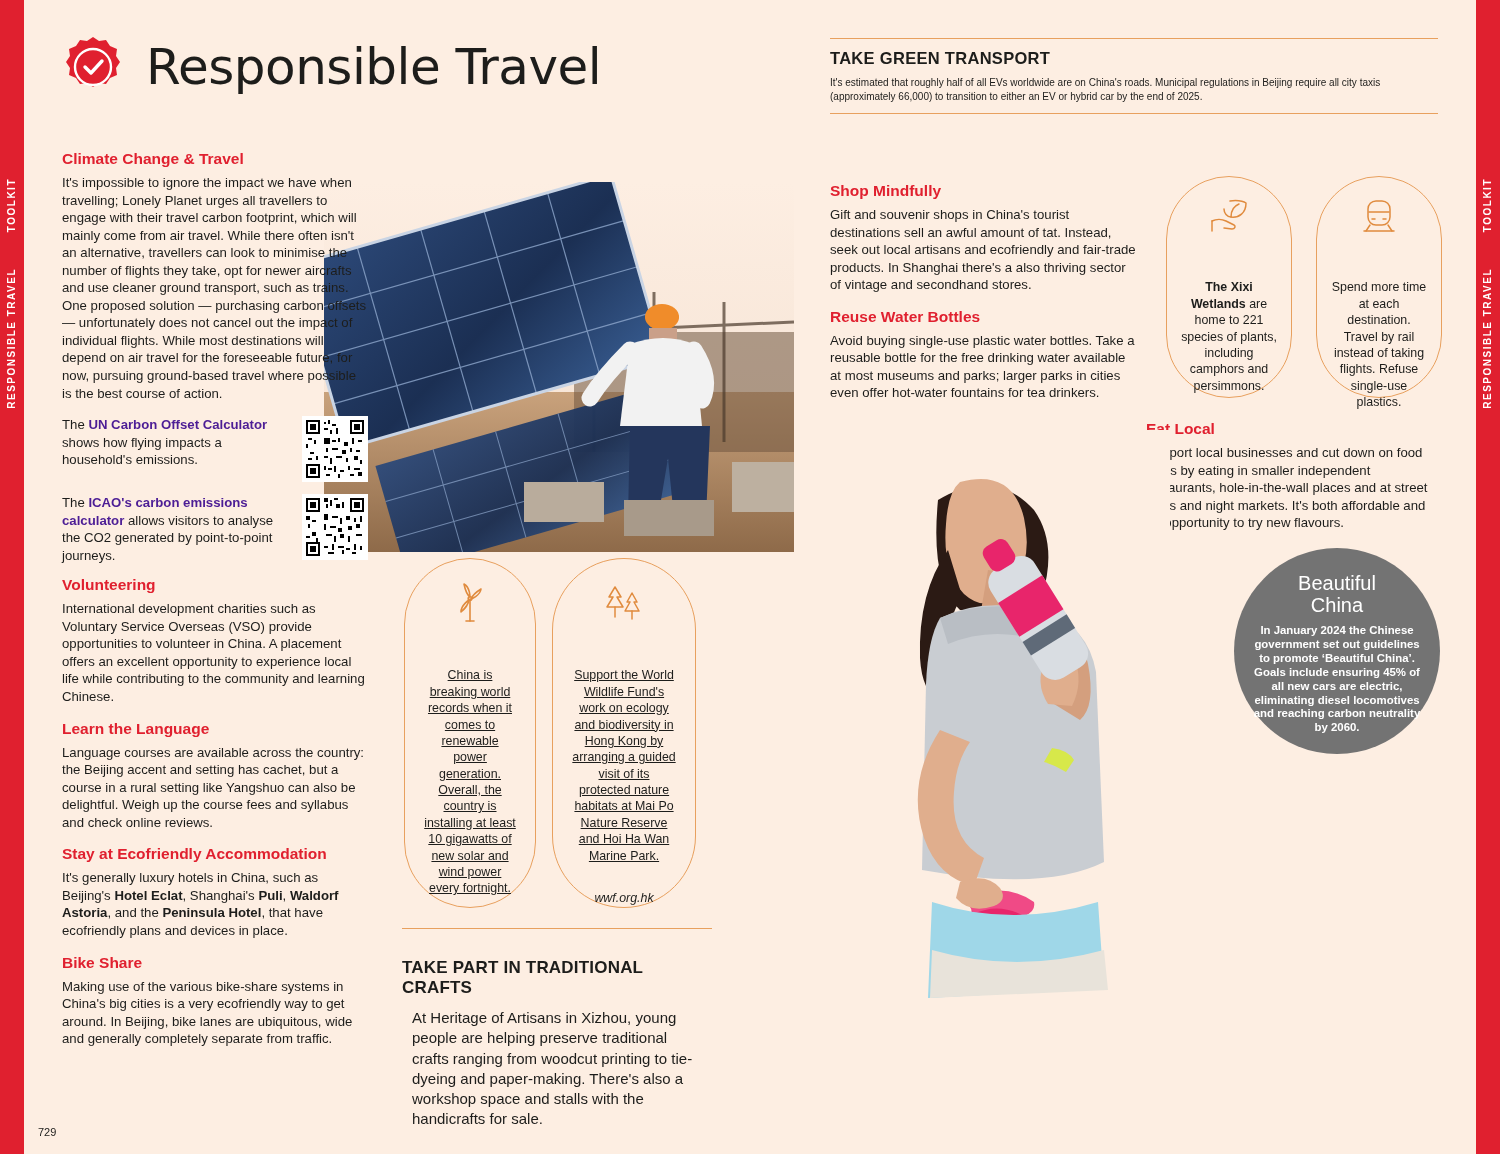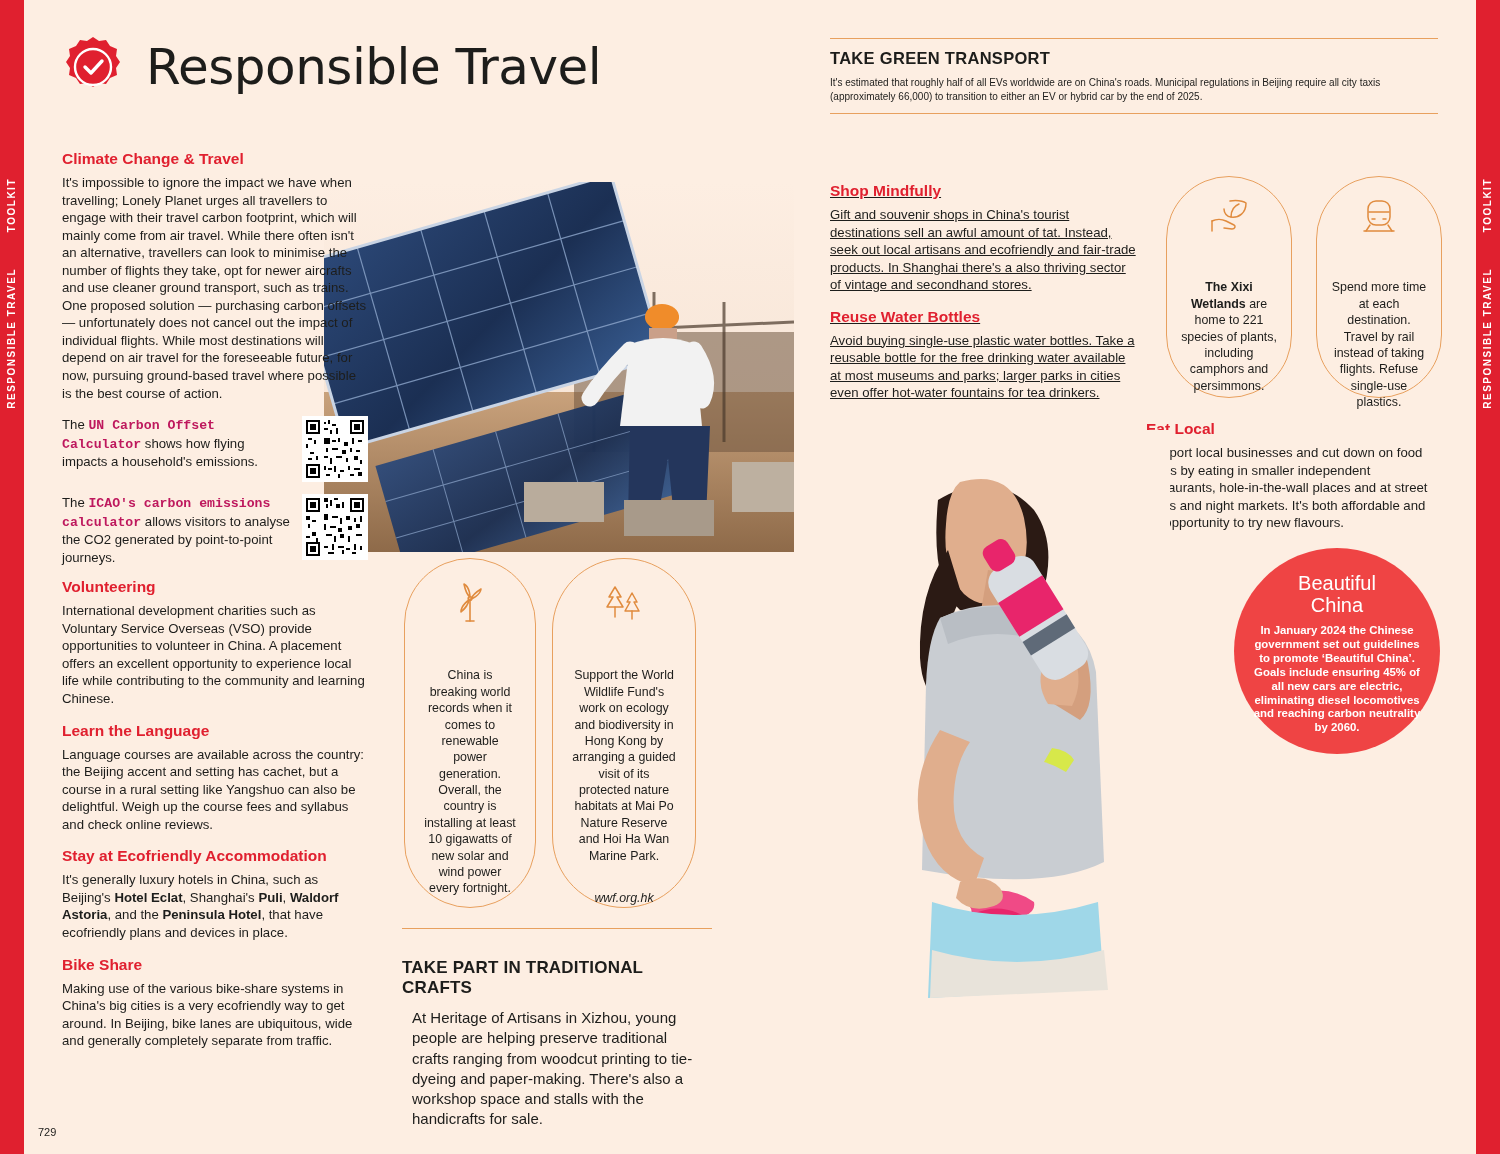--- a/index.html
+++ b/index.html
@@ -51,39 +51,39 @@
   p.body {
     font-size:13.2px; line-height:1.33; margin:0 0 14px 0;
   }
   .leftcol {
     position:absolute; left:38px; top:150px; width:306px;
   }
   .qrrow { display:flex; align-items:flex-start; gap:10px; margin-bottom:12px; }
   .qrrow p { margin:0; font-size:13.2px; line-height:1.33; flex:1; }
   .qr { width:66px; height:66px; background:#fff; padding:4px; flex:0 0 66px; }
   .qr svg { display:block; }
-  b.red { color:#be185d;font-family:Liberation Mono, monospace; }
+  b.red { color:#4c1d95; }
 
   
   .solar-photo {
     position:absolute; left:300px; top:182px; width:470px; height:370px;
     overflow:hidden;
   }
 
   
   .pill {
     border:1.6px solid #e8a05e; border-radius:120px;
     padding:22px 18px; text-align:center;
     font-size:12.4px; line-height:1.32;
     display:flex; flex-direction:column; align-items:center;gap:24px;
   }
   .pill .ico { margin-bottom:14px; }
   .pill-left-1 { position:absolute; left:380px; top:558px; width:132px; height:350px; }
   .pill-left-2 { position:absolute; left:528px; top:558px; width:144px; height:350px; }
-  .pill-left-1 .txt, .pill-left-2 .txt { display:block; }
+  .pill-left-1 .txt, .pill-left-2 .txt { display:block;text-decoration:underline; }
 
   .crafts {
     position:absolute; left:378px; top:928px; width:310px;
     border-top:1.4px solid #e8a05e; padding-top:29px;
   }
   .crafts h4 {
     margin:0 0 8px 0; font-size:17px; font-weight:bold; letter-spacing:0.2px;
   }
   .crafts p { margin:10px; font-size:15px; line-height:1.35; }
 
@@ -92,36 +92,36 @@
   }
   .folio-left { left:14px; }
 
   
   .rp-pad { position:absolute; left:0; right:34px; top:0; }
   .rtop { position:absolute; left:0; top:38px; width:608px; }
   .hr-o { border:0; border-top:1.4px solid #e8a05e; margin:0 0 10px 0; }
   .rtop h4 { margin:0 0 8px 0; font-size:16.5px; font-weight:bold; letter-spacing:0.3px; }
   .rtop p { margin:0 0 10px 0; font-size:10px; line-height:1.35; }
 
-  .rcol1 { position:absolute; left:0; top:182px; width:310px;text-decoration:underline; }
+  .rcol1 { position:absolute; left:0; top:182px; width:310px; }
   .rcol1 h3.sec { font-size:15.5px; }
   .rcol1 p.body { font-size:13.2px; }
 
   .pill-right-1 { position:absolute; left:336px; top:176px; width:126px; height:222px; padding:18px 12px; }
   .pill-right-2 { position:absolute; left:486px; top:176px; width:126px; height:222px; padding:18px 12px; }
 
   .eatlocal { position:absolute; left:316px; top:420px; width:296px; }
 
   .woman-photo {
     position:absolute; left:-10px; top:430px; width:350px; height:600px; overflow:hidden;
   }
 
   .beautiful {
     position:absolute; left:404px; top:548px; width:206px; height:206px;
-    background:#ef4444; border-radius:50%; color:#fff; text-align:center;
+    background:#737373; border-radius:50%; color:#fff; text-align:center;
     padding:24px 18px 0 18px;
   }
   .beautiful .bt { font-size:20px; line-height:1.1; margin-bottom:8px; }
   .beautiful .bb { font-size:11.4px; line-height:1.22; font-weight:bold; }
 </style>
 </head>
 <body>
 
 <div class="page">
 

